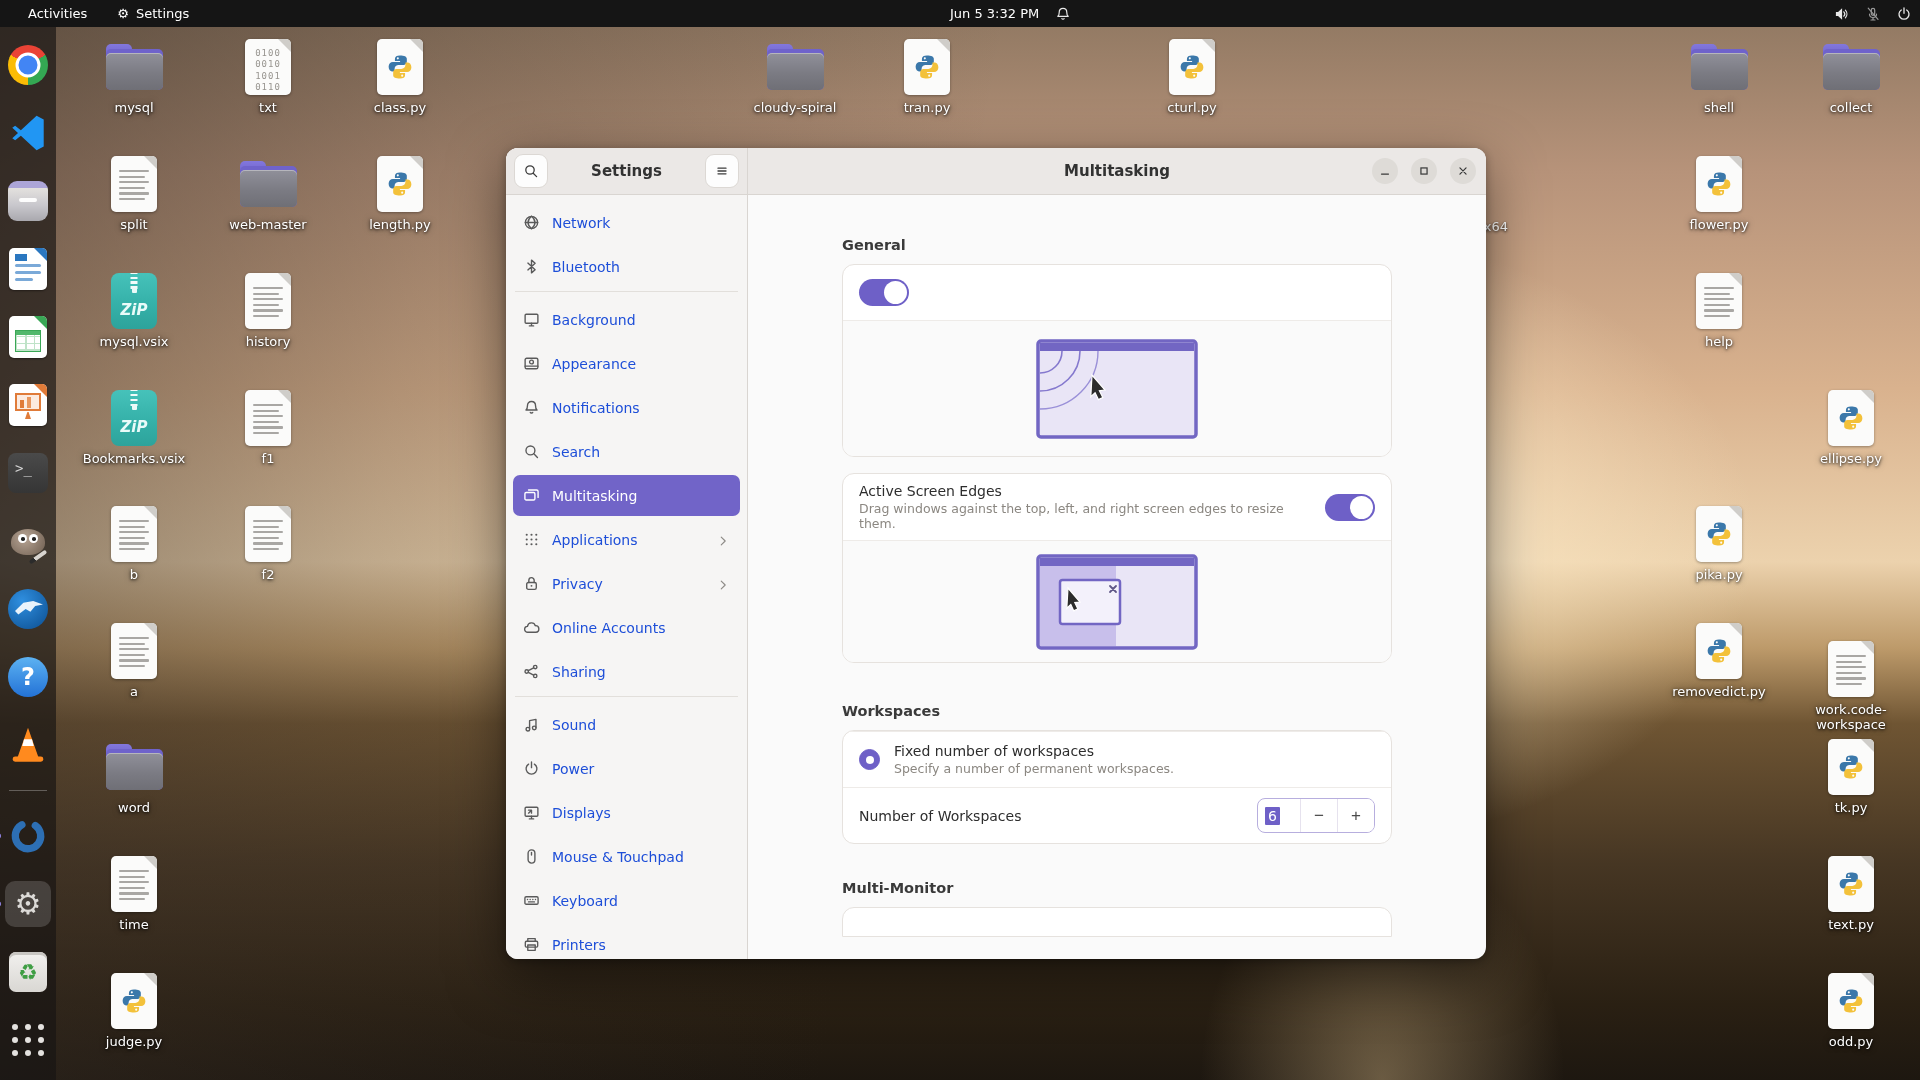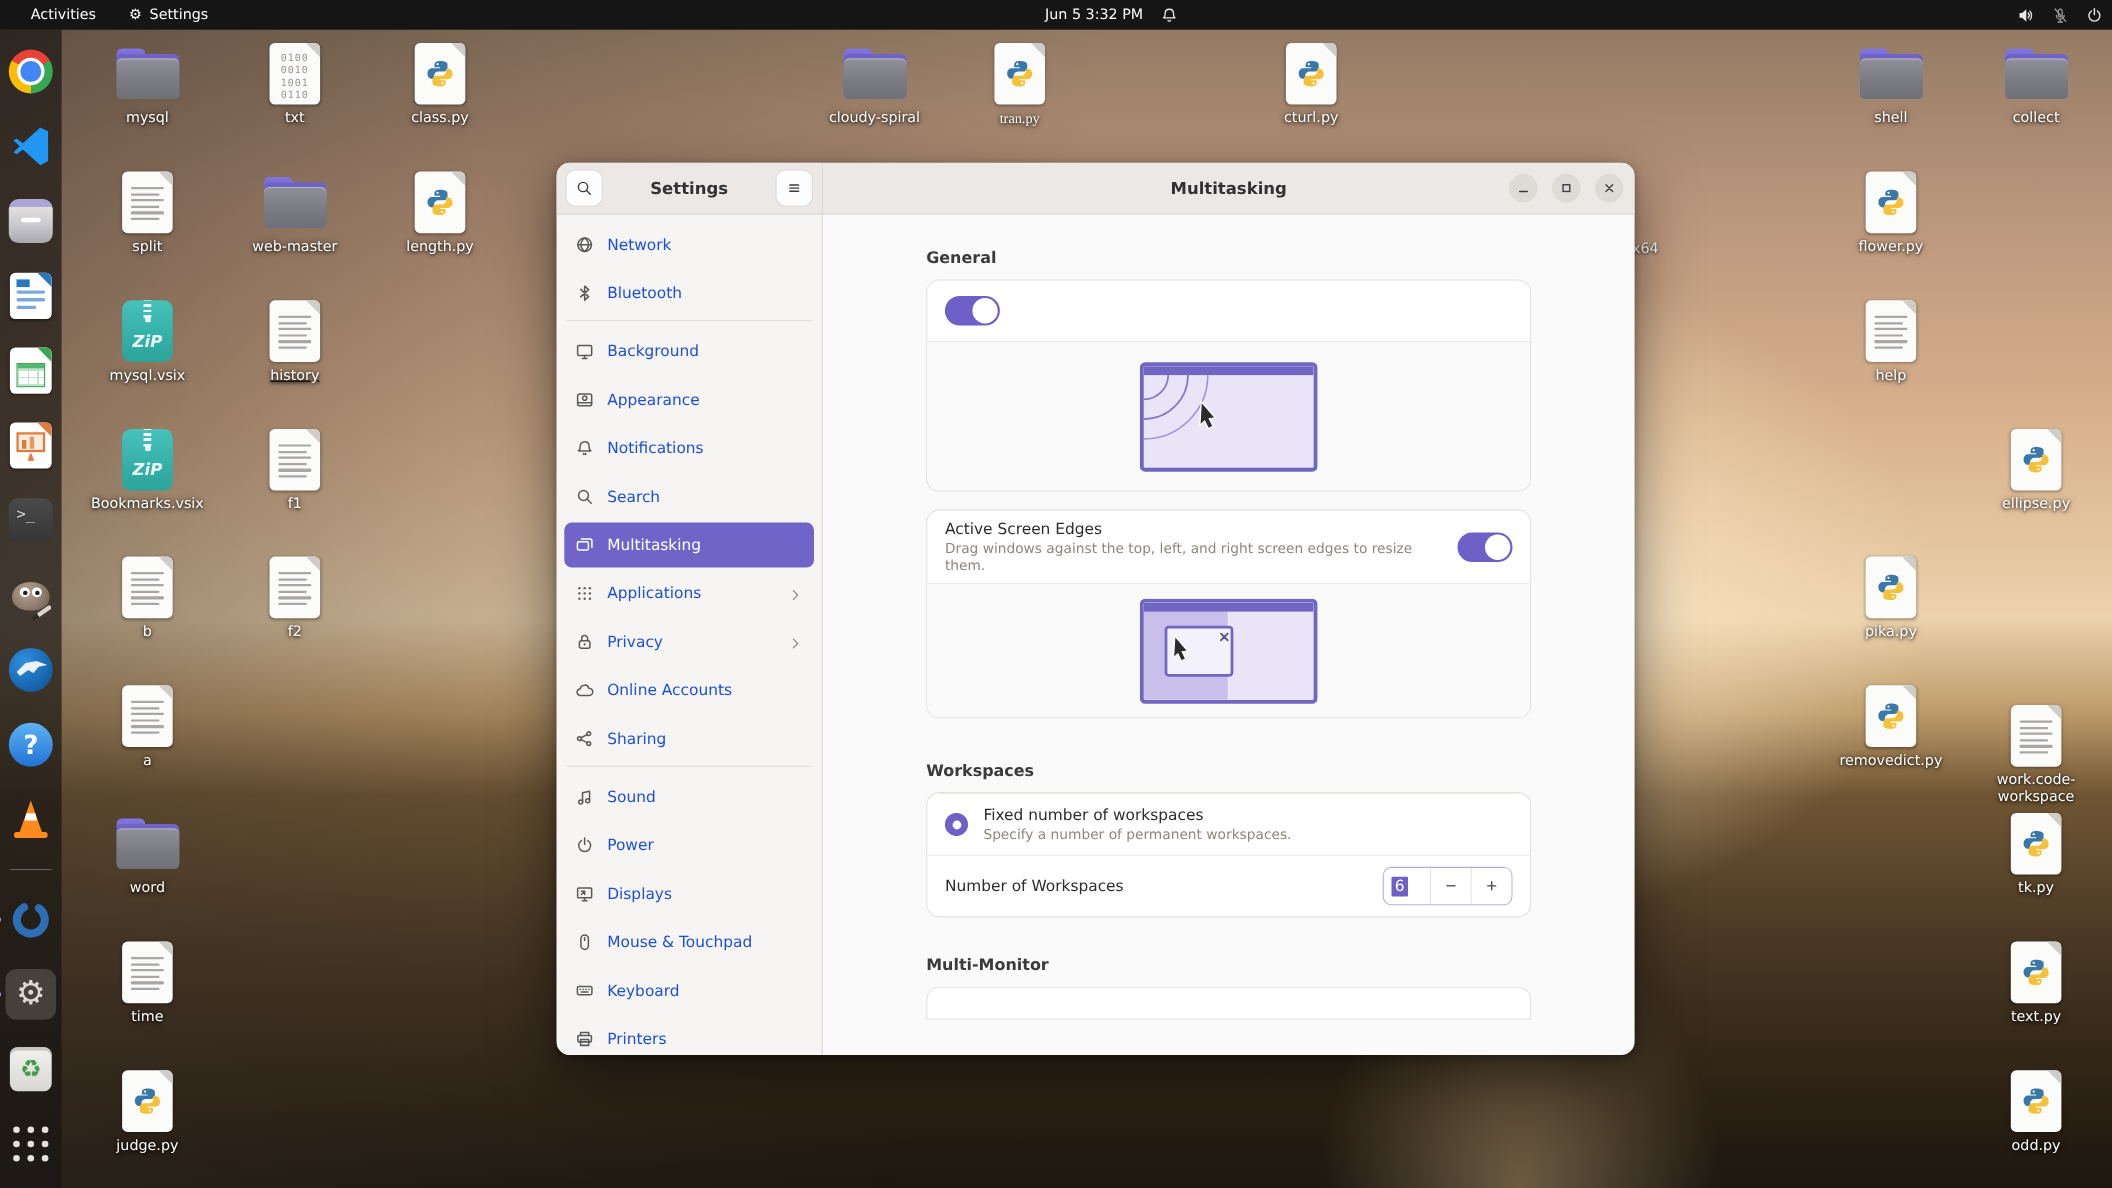--- a/index.html
+++ b/index.html
@@ -117,21 +117,21 @@
   .sb-item.selected .sb-icon { color:#fff; }
   .sb-div { height:1px; background:#e2dfdb; margin:4px 2px 7px; }
 
   .main { flex:1; display:flex; flex-direction:column; overflow:hidden; }
   .main-header { height:47px; background:#ebe8e6; border-bottom:1px solid #d9d5d1; display:flex; align-items:center; padding:0 10px; flex:0 0 auto; position:relative; }
   .main-title { position:absolute; left:0; right:0; text-align:center; font-weight:bold; font-size:15px; color:#323232; }
   .win-controls { margin-left:auto; display:flex; gap:13px; z-index:2; }
   .wbtn { width:26px; height:26px; border-radius:50%; background:#dedbd7; color:#3a3a3a; display:flex; align-items:center; justify-content:center; }
   .wbtn svg { width:14px; height:14px; }
 
-  .content { flex:1; padding:32px 94px 0; overflow:hidden; }
+  .content { flex:1; padding:42px 94px 0; overflow:hidden; }
   .content h3 { font-size:14.5px; font-weight:bold; color:#3a3a3a; margin-bottom:11px; }
   .card { background:#fff; border:1px solid #e6e2de; border-radius:12px; margin-bottom:16px; overflow:hidden; }
   .row { display:flex; align-items:center; padding:9px 16px; min-height:55px; gap:14px; }
   .row-text { flex:1; }
   .row-title { font-size:14px; color:#2d2d2d; }
   .row-sub { font-size:12.5px; color:#8b8781; margin-top:2px; }
   .divider { height:1px; background:#eeebe8; }
   .switch { width:50px; height:27px; border-radius:14px; background:#6e60c7; position:relative; flex:0 0 auto; }
   .switch .knob { position:absolute; top:2px; right:2px; width:23px; height:23px; border-radius:50%; background:#fff; }
   .illus { border-top:1px solid #eeebe8; background:#fafafa; display:flex; align-items:center; justify-content:center; }
@@ -316,21 +316,21 @@
       <div class="d-icon" style="left: 733px; top: 38px;">
         <div class="di-art">
           <div class="art-folder">
             <i class="tab"></i>
             <i class="back"></i>
             <i class="body"></i>
           </div>
         </div>
         <div class="di-label">cloudy-spiral</div>
       </div>
-      <div class="d-icon" style="left: 865px; top: 38px; font-family: Liberation Serif, serif;">
+      <div class="d-icon" style="left: 865px; top: 38px;">
         <div class="di-art">
           <div class="art-sheet">
             <i class="fold"></i>
             <svg class="sheet-py" width="28" height="28" viewBox="0 0 32 32">
               <path fill="#3b78aa" d="M15.9 2.8c-3.6 0-5.7 1.4-5.7 3.8v2.6h5.9v1.1H7.9c-2.8 0-4.9 2.1-4.9 5.4 0 3.2 1.9 5.5 4.7 5.5h2.1v-3c0-2.5 2.1-4.4 4.7-4.4h5.4c2.1 0 3.9-1.7 3.9-3.8V6.6c0-2.4-2.8-3.8-7.9-3.8zm-2.4 2.1a1.2 1.2 0 1 1 0 2.4 1.2 1.2 0 0 1 0-2.4z"></path>
               <path fill="#f3c13a" d="M16.1 29.2c3.6 0 5.7-1.4 5.7-3.8v-2.6h-5.9v-1.1h8.2c2.8 0 4.9-2.1 4.9-5.4 0-3.2-1.9-5.5-4.7-5.5h-2.1v3c0 2.5-2.1 4.4-4.7 4.4h-5.4c-2.1 0-3.9 1.7-3.9 3.8v3.4c0 2.4 2.8 3.8 7.9 3.8zm2.4-2.1a1.2 1.2 0 1 1 0-2.4 1.2 1.2 0 0 1 0 2.4z"></path>
             </svg>
           </div>
         </div>
         <div class="di-label">tran.py</div>
@@ -419,21 +419,21 @@
       </div>
       <div class="d-icon" style="left: 72px; top: 272px;">
         <div class="di-art">
           <div class="art-zip">
             <i class="zipper"></i>
             <span>ZiP</span>
           </div>
         </div>
         <div class="di-label">mysql.vsix</div>
       </div>
-      <div class="d-icon" style="left: 206px; top: 272px; text-decoration: underline;">
+      <div class="d-icon" style="left: 206px; top: 272px;">
         <div class="di-art">
           <div class="art-sheet">
             <i class="fold"></i>
             <div class="sheet-lines">
               <i></i>
               <i></i>
               <i></i>
               <i></i>
               <i></i>
               <i></i>

